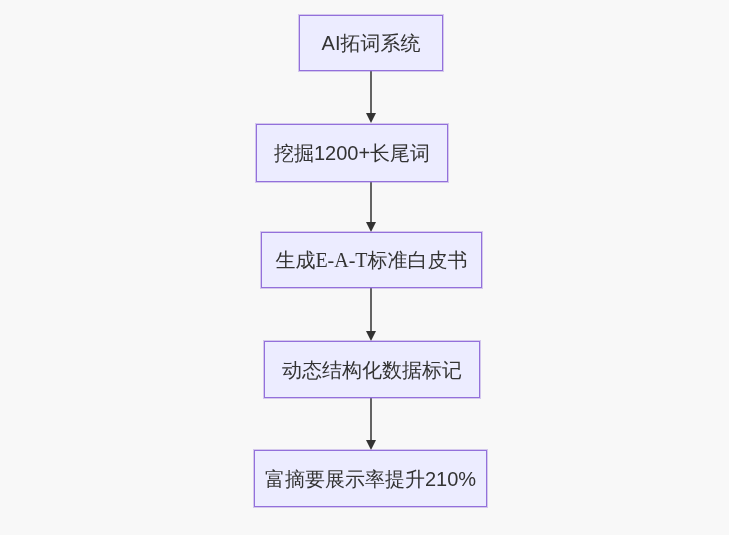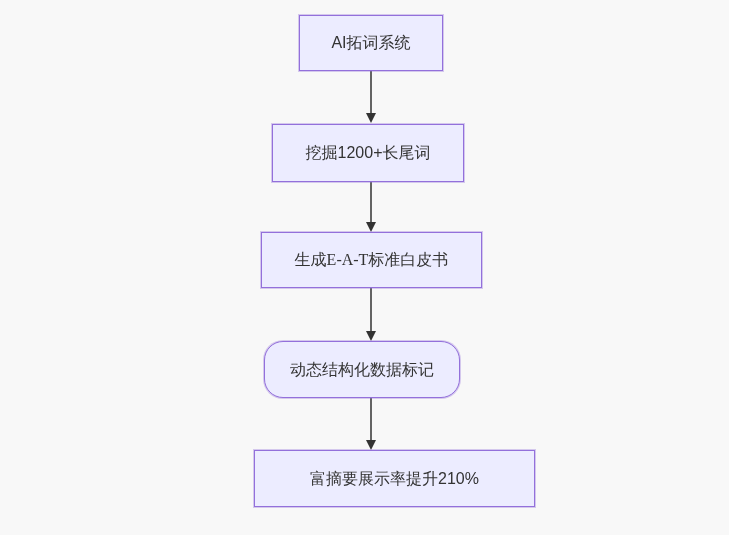--- a/index.html
+++ b/index.html
@@ -23,33 +23,33 @@
     height: 535px;
     pointer-events: none;
   }
   .node {
     position: absolute;
     box-sizing: border-box;
     background: #ECECFF;
     border: 1px solid #9370DB;
     box-shadow: 0 0 0 1px rgba(147,112,219,0.35);
     color: #333333;
-    font-size: 16px;
+    font-size: 20px;
     line-height: 1;
     display: flex;
     align-items: center;
     justify-content: center;
     text-align: right;
     white-space: nowrap;
   }
   .node-1 { left: 299px; top: 15px;  width: 144px; height: 56px; }
-  .node-2 { left: 272px; top: 124px; width: 192px; height: 58px; }
+  .node-2 { left: 256px; top: 124px; width: 192px; height: 58px; }
   .node-3 { left: 261px; top: 232px; width: 221px; height: 56px; font-family: Liberation Serif, serif; }
-  .node-4 { left: 264px; top: 341px; width: 196px; height: 57px; border-radius: 19px; }
-  .node-5 { left: 254px; top: 450px; width: 281px; height: 57px; }
+  .node-4 { left: 264px; top: 341px; width: 216px; height: 57px; }
+  .node-5 { left: 254px; top: 450px; width: 233px; height: 57px; }
   .edge-line { stroke: #333333; stroke-width: 1.5; }
   .edge-head { fill: #333333; stroke: none; }
 </style>
 </head>
 <body>
 
 <div class="canvas">
 
   <svg class="edges-layer" viewBox="0 0 729 535" xmlns="http://www.w3.org/2000/svg">
     <g>

